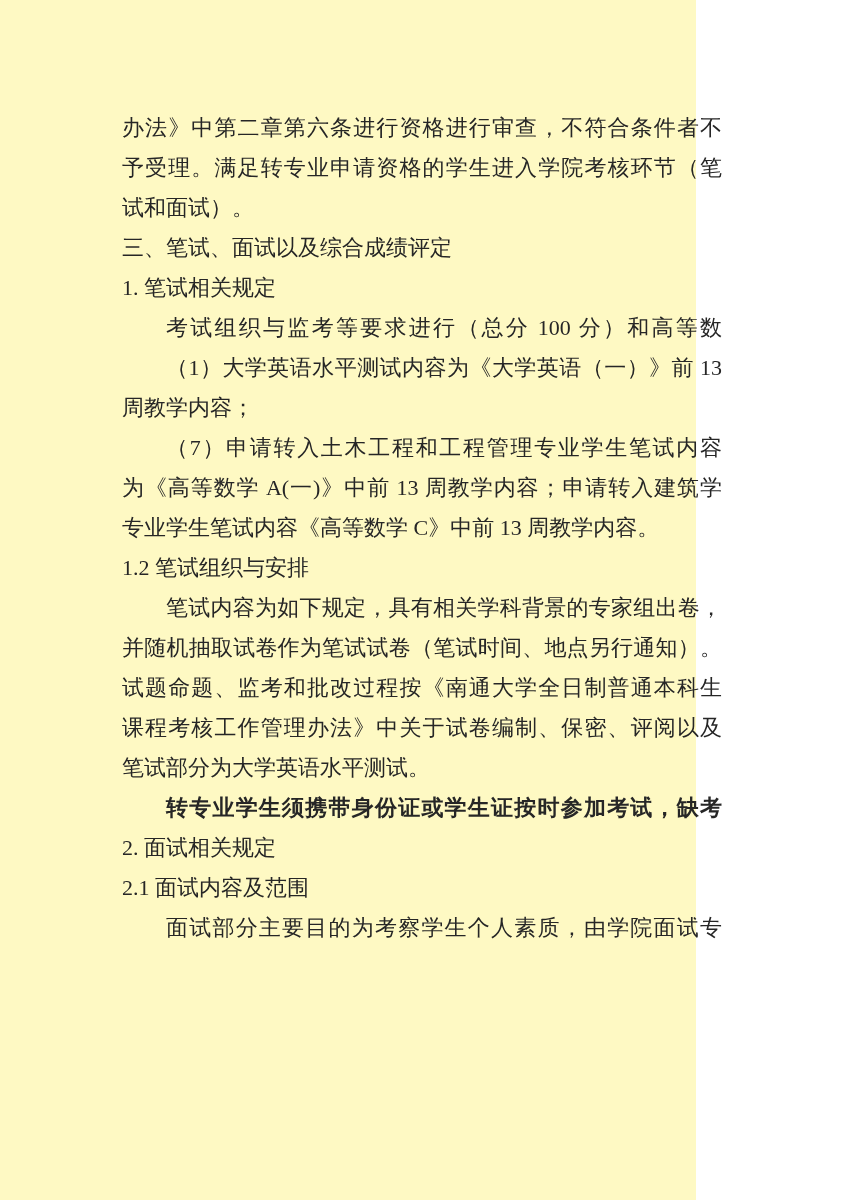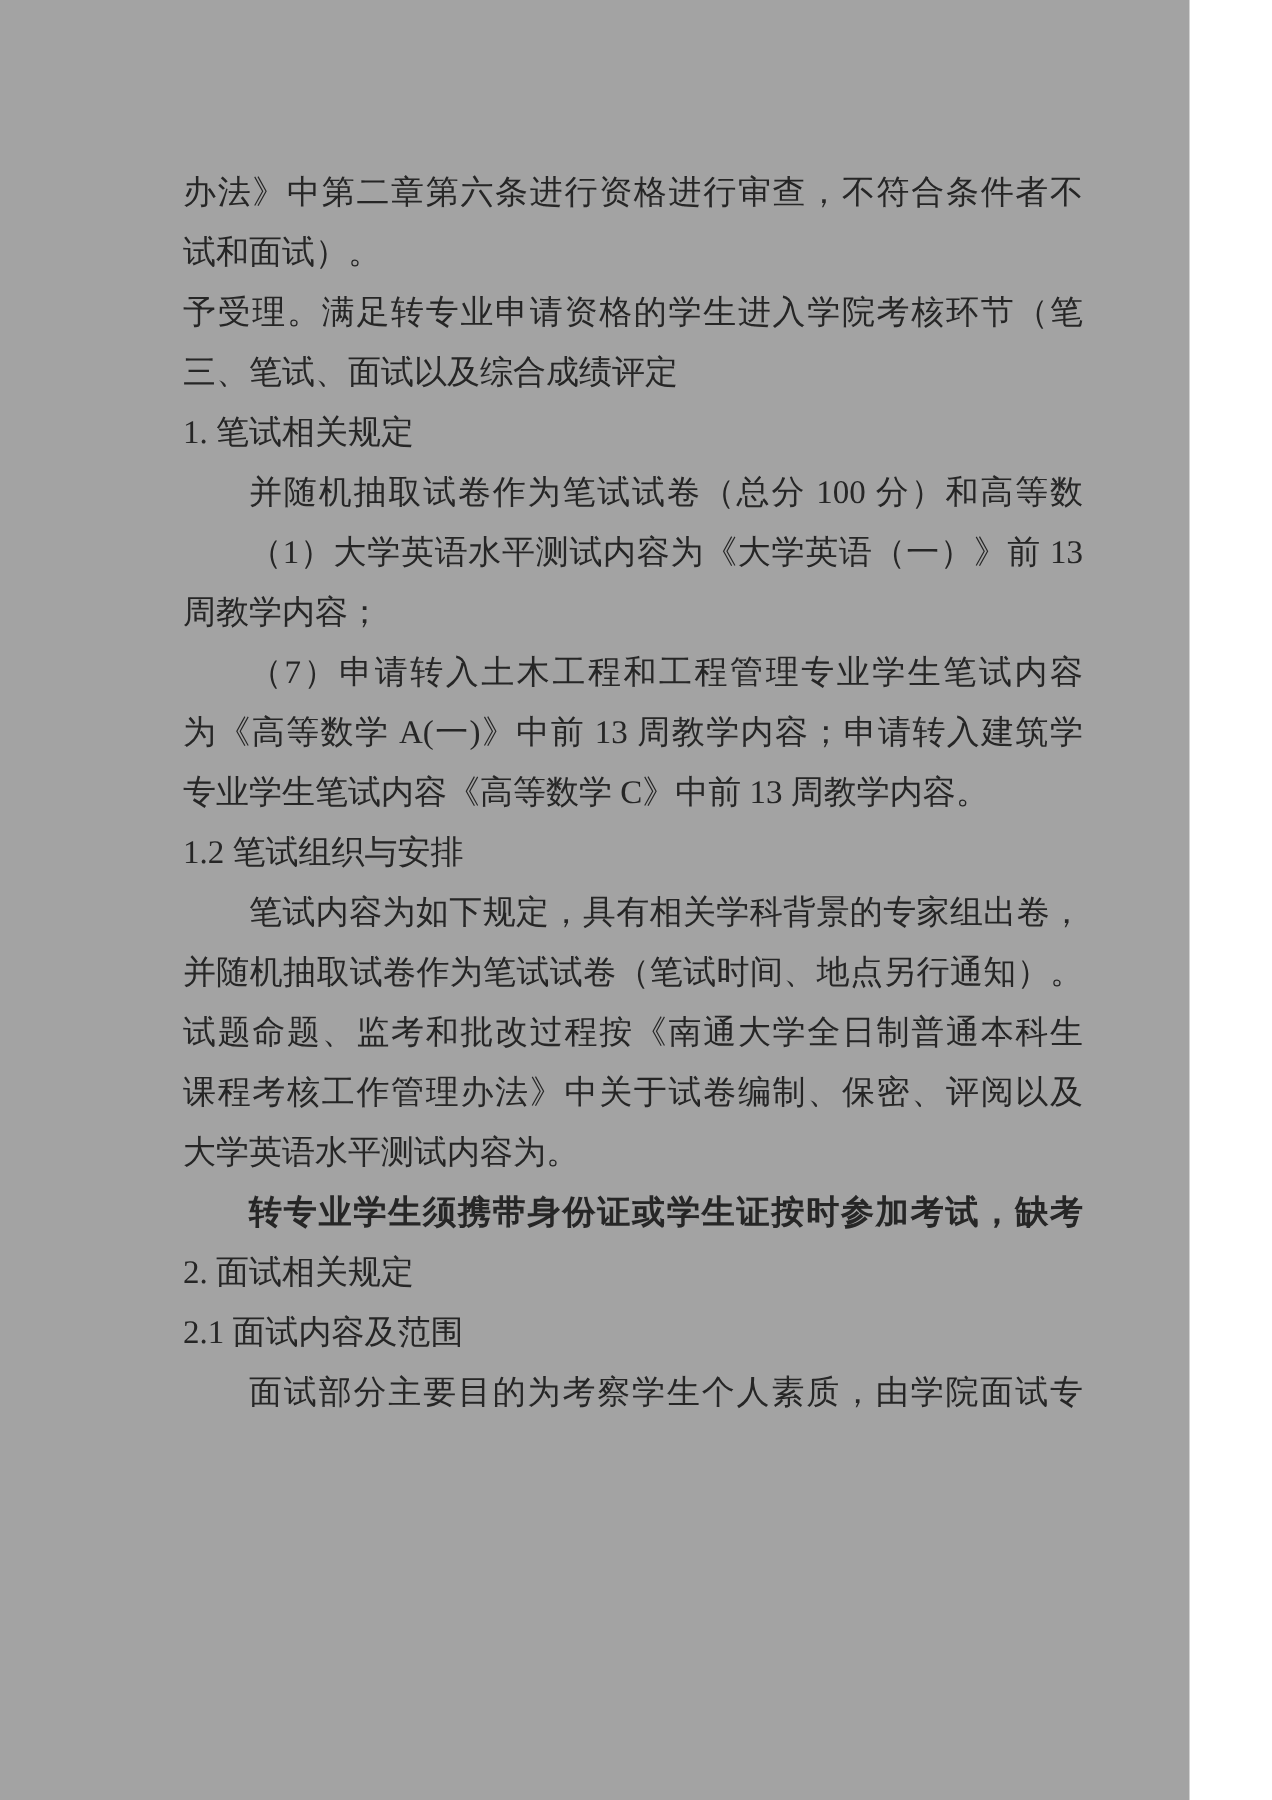--- a/index.html
+++ b/index.html
@@ -11,23 +11,23 @@
     width: 848px;
     height: 1200px;
     position: relative;
     overflow: hidden;
     font-family: "Liberation Serif", "DejaVu Serif", serif;
   }
   .page {
     position: absolute;
     left: 0;
     top: 0;
-    width: 793px;
+    width: 696px;
     height: 1200px;
-    background: #a3a3a3;
+    background: #fef9c3;
   }
   .text-block {
     position: absolute;
     left: 122px;
     top: 108px;
     width: 600px;
     color: #262626;
   }
   .ln {
     font-size: 22px;
@@ -52,35 +52,35 @@
     font-weight: bold;
   }
 </style>
 </head>
 <body>
 
 <div class="page">
   <div class="text-block">
 
     <div class="ln jf">办法》中第二章第六条进行资格进行审查，不符合条件者不</div>
+    <div class="ln jf">予受理。满足转专业申请资格的学生进入学院考核环节（笔</div>
     <div class="ln">试和面试）。</div>
-    <div class="ln jf">予受理。满足转专业申请资格的学生进入学院考核环节（笔</div>
     <div class="ln">三、笔试、面试以及综合成绩评定</div>
     <div class="ln">1. 笔试相关规定</div>
-    <div class="ln jf indent">并随机抽取试卷作为笔试试卷（总分 100 分）和高等数</div>
+    <div class="ln jf indent">考试组织与监考等要求进行（总分 100 分）和高等数</div>
     <div class="ln jf indent">（1）大学英语水平测试内容为《大学英语（一）》前 13</div>
     <div class="ln">周教学内容；</div>
     <div class="ln jf indent">（7）申请转入土木工程和工程管理专业学生笔试内容</div>
     <div class="ln jf">为《高等数学 A(一)》中前 13 周教学内容；申请转入建筑学</div>
     <div class="ln">专业学生笔试内容《高等数学 C》中前 13 周教学内容。</div>
     <div class="ln">1.2 笔试组织与安排</div>
     <div class="ln jf indent">笔试内容为如下规定，具有相关学科背景的专家组出卷，</div>
     <div class="ln jf">并随机抽取试卷作为笔试试卷（笔试时间、地点另行通知）。</div>
     <div class="ln jf">试题命题、监考和批改过程按《南通大学全日制普通本科生</div>
     <div class="ln jf">课程考核工作管理办法》中关于试卷编制、保密、评阅以及</div>
-    <div class="ln">大学英语水平测试内容为。</div>
+    <div class="ln">笔试部分为大学英语水平测试。</div>
     <div class="ln jf indent bold">转专业学生须携带身份证或学生证按时参加考试，缺考</div>
     <div class="ln">2. 面试相关规定</div>
     <div class="ln">2.1 面试内容及范围</div>
     <div class="ln jf indent">面试部分主要目的为考察学生个人素质，由学院面试专</div>
 
   </div>
 </div>
 
 </body></html>

